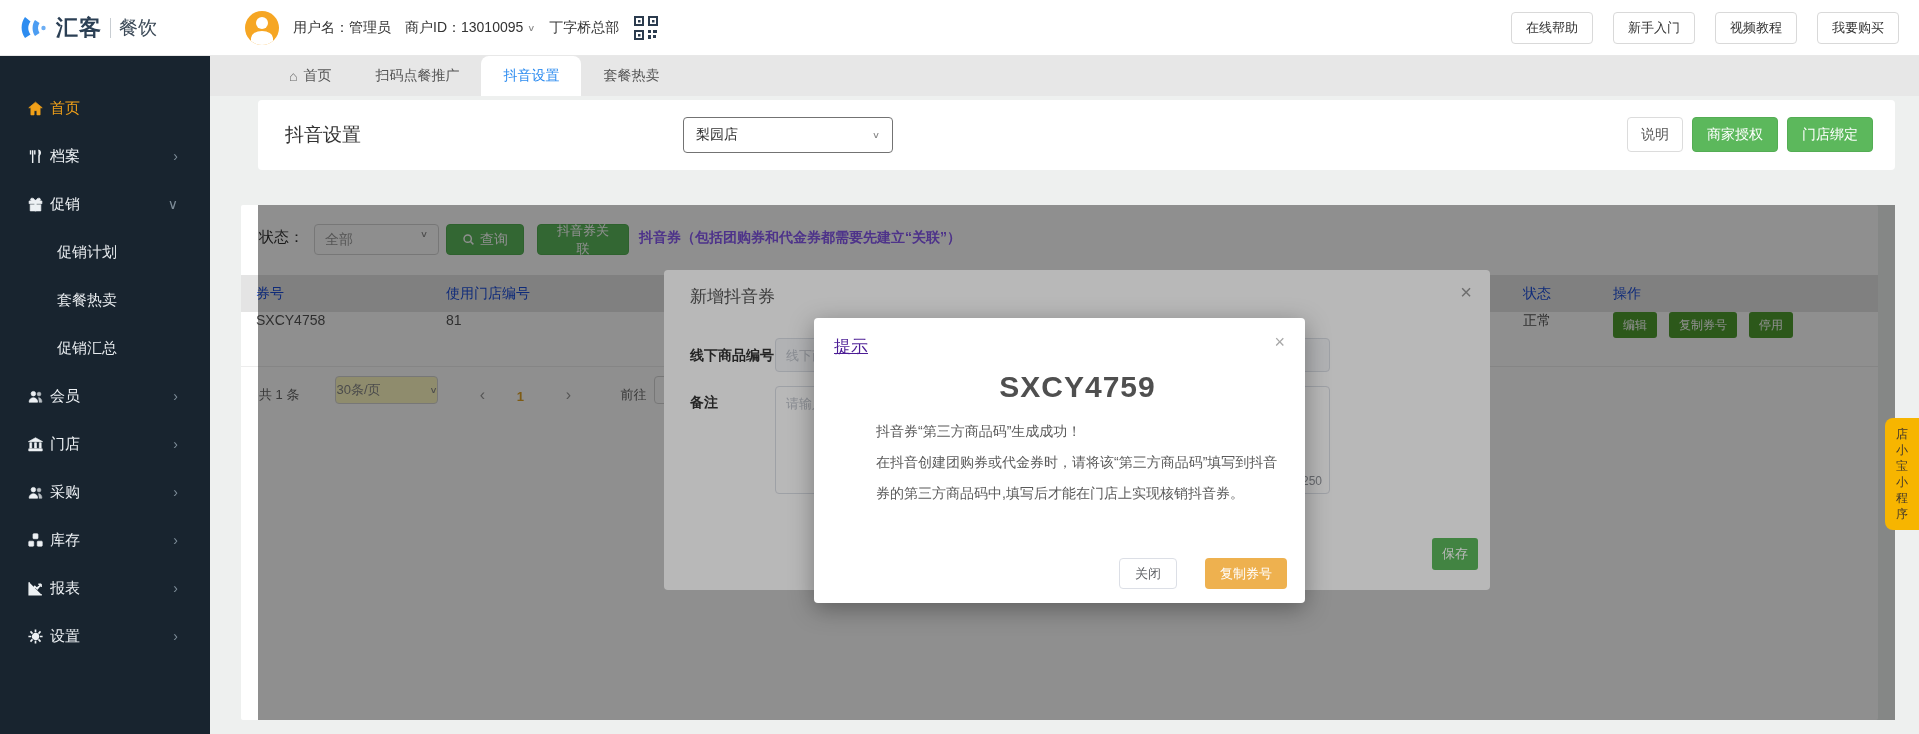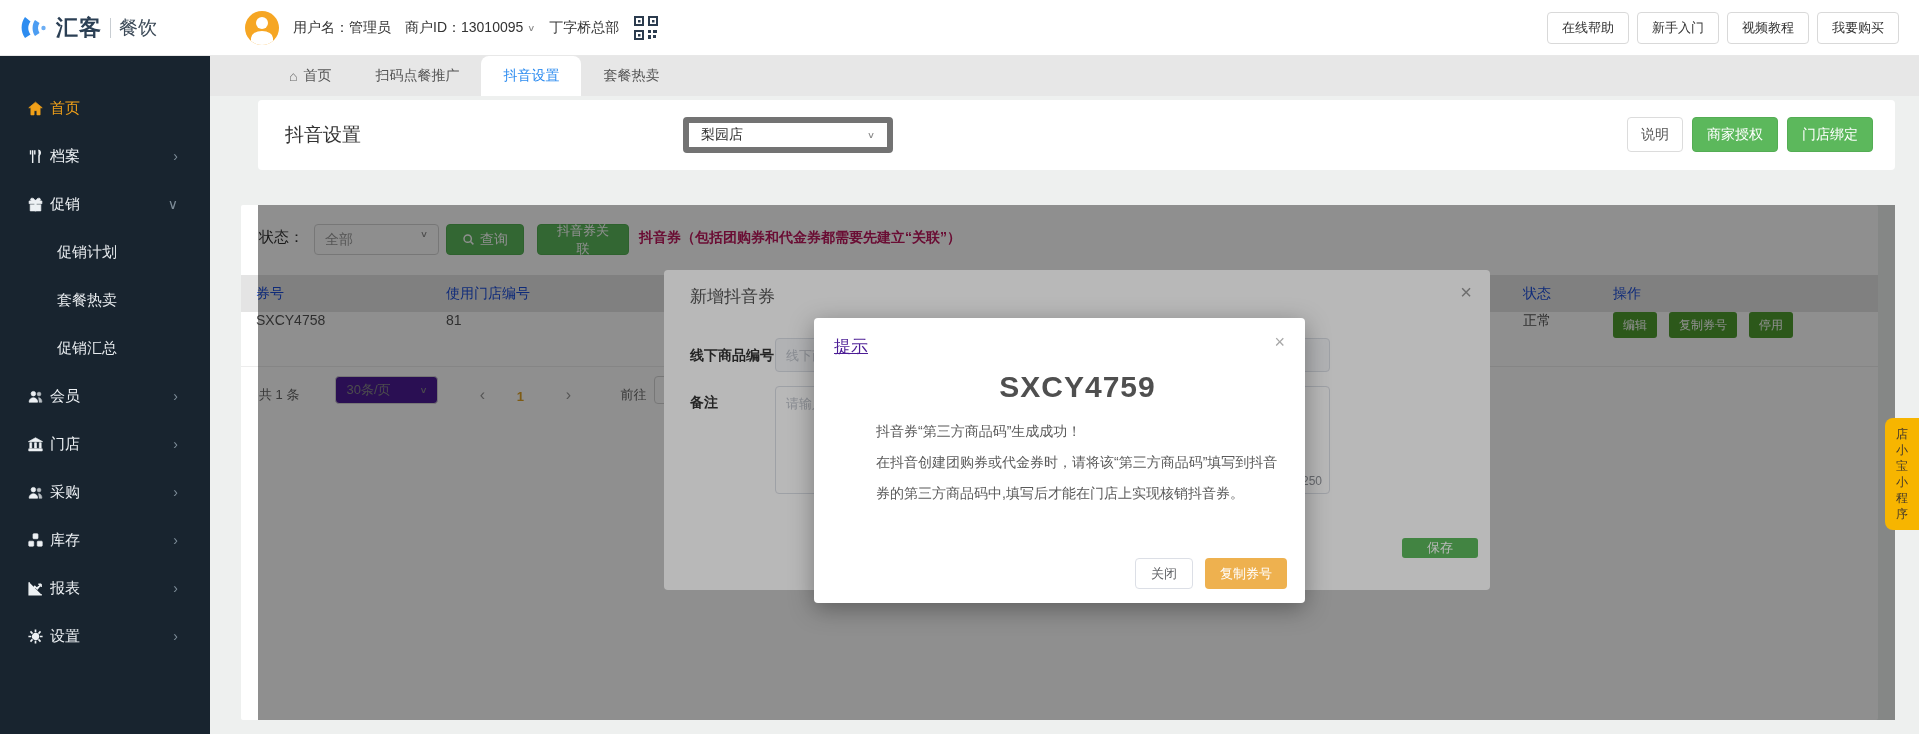--- a/index.html
+++ b/index.html
@@ -13,21 +13,21 @@
   .logo-brand { font-size:22px; font-weight:bold; color:#2b3f54; letter-spacing:1px; }
   .logo-sep { width:1px; height:20px; background:#c8cdd2; }
   .logo-suffix { font-size:19px; color:#3c4a58; }
   .userinfo { position:absolute; left:245px; top:0; height:56px; display:flex; align-items:center; gap:14px; }
   .avatar { width:34px; height:34px; border-radius:50%; background:#f6a623; position:relative; overflow:hidden; flex:0 0 auto; }
   .avatar::before { content:""; position:absolute; left:11px; top:6px; width:12px; height:12px; border-radius:50%; background:#fff; }
   .avatar::after { content:""; position:absolute; left:6px; top:20px; width:22px; height:14px; border-radius:50% 50% 0 0; background:#fff; }
   .uitem { font-size:14px; color:#333; }
   .merchant { display:flex; align-items:center; gap:4px; cursor:pointer; }
   .caret { font-size:11px; color:#888; transform:scaleY(.8); display:inline-block; }
-  .top-actions { position:absolute; right:20px; top:0; height:56px; display:flex; align-items:center; gap:8px; }
+  .top-actions { position:absolute; right:20px; top:0; height:56px; display:flex; align-items:center; gap:20px; }
   .tbtn { height:32px; padding:0 14px; background:#fff; border:1px solid #d9d9d9; border-radius:4px; font-size:13px; color:#333; display:flex; align-items:center; cursor:pointer; }
 
   
   .sidebar { position:absolute; left:0; top:56px; width:210px; height:678px; background:#18242f; z-index:55; padding-top:28px; }
   .side-item { height:48px; display:flex; align-items:center; padding-left:27px; color:#edf1f4; font-size:15px; cursor:pointer; }
   .side-item .sicon { width:17px; height:17px; margin-right:6px; display:flex; align-items:center; justify-content:center; }
   .side-item svg { width:17px; height:17px; fill:currentColor; stroke:currentColor; }
   .side-item .slabel { flex:0 0 auto; }
   .side-item .sarrow { margin-left:auto; margin-right:32px; color:#7d8c98; font-size:14px; }
   .side-item.active { color:#f0a019; }
@@ -35,47 +35,47 @@
 
   
   .main { position:absolute; left:210px; top:56px; width:1709px; height:678px; background:#eef0ef; }
   .tabbar { position:absolute; left:0; top:0; width:1709px; height:40px; background:#e7e7e7; display:flex; align-items:stretch; padding-left:57px; }
   .tab { display:flex; align-items:center; gap:6px; padding:0 22px; font-size:14px; color:#555; cursor:pointer; }
   .tab.active { background:#fff; color:#2d8cf0; border-radius:8px 8px 0 0; }
   .tab .ticon { font-size:14px; color:#6a6a6a; line-height:1; }
 
   .panel-card { position:absolute; left:48px; top:44px; width:1637px; height:70px; background:#fff; border-radius:4px; }
   .panel-title { position:absolute; left:27px; top:22px; font-size:19px; color:#333; font-weight:500; }
-  .store-select { position:absolute; left:425px; top:17px; width:210px; height:36px; border:6px solid #737373; border-radius:4px; background:#fff; display:flex; align-items:center; padding:0 12px; font-size:14px; color:#333; cursor:pointer; }
+  .store-select { position:absolute; left:425px; top:17px; width:210px; height:36px; border:1px solid #737373; border-radius:4px; background:#fff; display:flex; align-items:center; padding:0 12px; font-size:14px; color:#333; cursor:pointer; }
   .store-select .caret { margin-left:auto; }
   .panel-actions { position:absolute; right:22px; top:17px; display:flex; gap:9px; }
   .btn { display:flex; align-items:center; justify-content:center; border-radius:4px; cursor:pointer; font-size:14px; }
   .btn-plain { height:35px; padding:0 13px; background:#fff; border:1px solid #dcdcdc; color:#555; }
   .btn-green { height:35px; padding:0 14px; background:#5cb85c; border:1px solid #54ad54; color:#fff; }
 
   .content-card { position:absolute; left:31px; top:149px; width:1637px; height:515px; background:#fff; border-radius:2px; }
   .filter-row { position:absolute; left:0; top:10px; width:100%; height:46px; }
   .filter-label { position:absolute; left:18px; top:13px; font-size:15px; color:#333; }
   .filter-select { position:absolute; left:73px; top:9px; width:125px; height:31px; border:1px solid #d5d5d5; border-radius:4px; background:#fdfdfd; display:flex; align-items:center; padding:0 10px; font-size:14px; color:#999; cursor:pointer; }
   .filter-select .caret { margin-left:auto; align-self:flex-start; margin-top:3px; }
   .btn-query { position:absolute; left:205px; top:9px; height:31px; width:78px; gap:5px; }
   .btn-link  { position:absolute; left:296px; top:9px; height:31px; width:92px; font-size:13px; }
-  .warning { position:absolute; left:398px; top:14px; font-size:14px; font-weight:bold; color:#be185d; }
+  .warning { position:absolute; left:398px; top:14px; font-size:14px; font-weight:bold; color:#8b5cf6; }
 
   .thead { position:absolute; left:0; top:70px; width:100%; height:37px; background:#e4e4e4; display:flex; align-items:center; padding:0 15px; font-size:14px; color:#1d4ed8; }
   .trow  { position:absolute; left:0; top:107px; width:100%; height:55px; background:#fff; border-bottom:1px solid #ededed; display:flex; padding:0 15px; font-size:14px; color:#555; }
   .col-code { width:190px; }
   .col-store { flex:1; }
   .col-status { width:90px; }
   .col-action { width:250px; display:flex; gap:12px; }
   .btn-sm { height:26px; padding:0 10px; background:#4f9d30; border:none; border-radius:3px; color:#fff; font-size:12px; display:flex; align-items:center; cursor:pointer; }
 
   .pager { position:absolute; left:0; top:167px; width:100%; height:32px; display:flex; align-items:flex-end; font-size:13px; color:#666; }
   .pg-total { margin-left:18px; }
-  .pg-size { margin-left:36px; width:103px; height:28px; border:1px solid #d5d5d5; border-radius:4px; display:flex; align-items:center; padding:0 10px; color:#888; cursor:pointer; background:#4c1d95; }
+  .pg-size { margin-left:36px; width:103px; height:28px; border:1px solid #d5d5d5; border-radius:4px; display:flex; align-items:center; padding:0 0; color:#888; cursor:pointer; background:#fef9c3; }
   .pg-size .caret { margin-left:auto; }
   .pg-arrow { width:28px; text-align:center; color:#9a9a9a; font-size:16px; cursor:pointer; }
   .pg-prev { margin-left:30px; }
   .pg-page { width:28px; text-align:center; color:#e0a326; font-weight:bold; margin:0 10px; cursor:pointer; }
   .pg-next { margin-left:10px; }
   .pg-goto { margin-left:38px; }
   .pg-input { margin-left:8px; width:48px; height:28px; border:1px solid #d5d5d5; border-radius:4px; text-align:center; font-size:13px; color:#555; background:#fff; }
 
   
   .overlay1 { position:absolute; left:48px; top:149px; width:1637px; height:515px; background:rgba(0,0,0,.22); z-index:10; }
@@ -84,29 +84,29 @@
   .dialog { position:absolute; left:454px; top:214px; width:826px; height:320px; background:#fff; border-radius:4px; z-index:20; }
   .dialog-title { position:absolute; left:26px; top:15px; font-size:17px; color:#555; }
   .dialog-close { position:absolute; right:18px; top:12px; font-size:20px; color:#999; cursor:pointer; line-height:1; }
   .d-label { position:absolute; left:26px; font-size:14px; font-weight:bold; color:#333; }
   .d-input { position:absolute; left:111px; top:68px; width:555px; height:34px; border:1px solid #dcdfe6; border-radius:4px; background:#f5f7fa; padding:0 10px; font-size:13px; color:#666; }
   .d-input::placeholder, .d-textarea::placeholder { color:#c0c4cc; }
   .d-tawrap { position:absolute; left:111px; top:116px; width:555px; height:108px; }
   .d-textarea { width:555px; height:108px; border:1px solid #dcdfe6; border-radius:4px; padding:8px 10px; font-size:13px; color:#666; resize:none; font-family:inherit;
     background:linear-gradient(135deg, transparent 0 92%, #bbb 92% 94%, transparent 94% 96%, #bbb 96% 98%, transparent 98%) bottom right / 12px 12px no-repeat, #fff; }
   .d-counter { position:absolute; right:8px; bottom:6px; font-size:12px; color:#909399; }
-  .btn-save { position:absolute; right:12px; top:268px; height:20px; padding:0 25px; font-size:13px; background:#5cb85c; border:none; border-radius:3px; color:#fff; display:flex; align-items:center; cursor:pointer; }
+  .btn-save { position:absolute; right:12px; top:268px; height:32px; padding:0 10px; font-size:13px; background:#5cb85c; border:none; border-radius:3px; color:#fff; display:flex; align-items:center; cursor:pointer; }
 
   .alert { position:absolute; left:604px; top:262px; width:491px; height:285px; background:#fff; border-radius:4px; z-index:40; box-shadow:0 6px 24px rgba(0,0,0,.35); }
   .alert-title { position:absolute; left:20px; top:17px; font-size:17px; color:#4c1d95;text-decoration:underline; }
   .alert-close { position:absolute; right:20px; top:15px; font-size:18px; color:#a8a8a8; cursor:pointer; line-height:1; }
   .alert-body { position:absolute; left:0; top:48px; width:100%; padding:0 26px 0 62px; }
   .alert-code { text-align:center; font-size:30px; font-weight:bold; color:#4f4f4f; letter-spacing:1px; margin-top:4px; }
   .alert-text { margin-top:12px; font-size:14px; color:#5a5a5a; line-height:31px; }
-  .alert-footer { position:absolute; right:18px; bottom:14px; display:flex; gap:12px; }
+  .alert-footer { position:absolute; right:18px; bottom:14px; display:flex; gap:28px; }
   .btn-close { height:31px; padding:0 15px; background:#fff; border:1px solid #dcdfe6; border-radius:4px; color:#606266; font-size:13px; display:flex; align-items:center; cursor:pointer; }
   .btn-copy { height:31px; padding:0 15px; background:#eeb14f; border:none; border-radius:4px; color:#fff; font-size:13px; display:flex; align-items:center; cursor:pointer; }
 
   .side-tab { position:absolute; right:0; top:362px; width:34px; height:112px; background:#f7b500; border-radius:8px 0 0 8px; z-index:50; display:flex; align-items:center; justify-content:center; cursor:pointer; }
   .side-tab-text { width:14px; font-size:12px; line-height:16px; color:#41372a; word-break:break-all; text-align:center; }
 </style>
 </head>
 <body>
 
 <div id="app">

